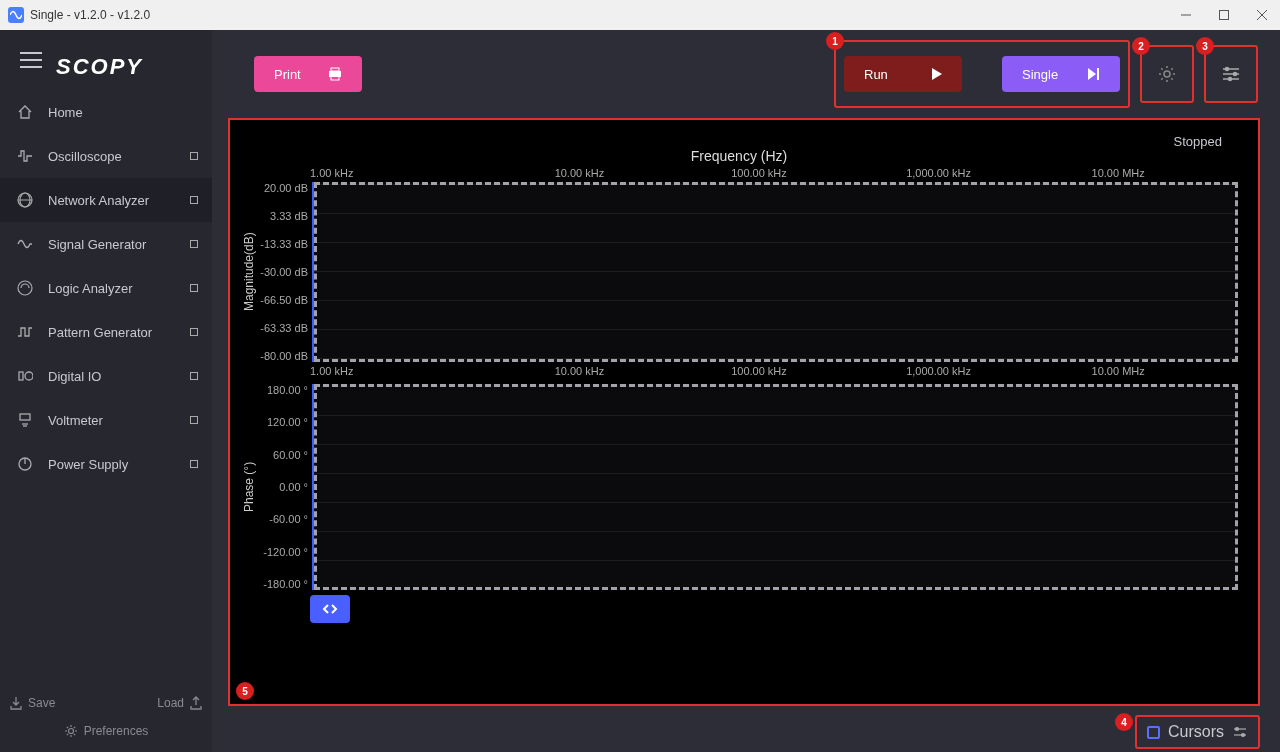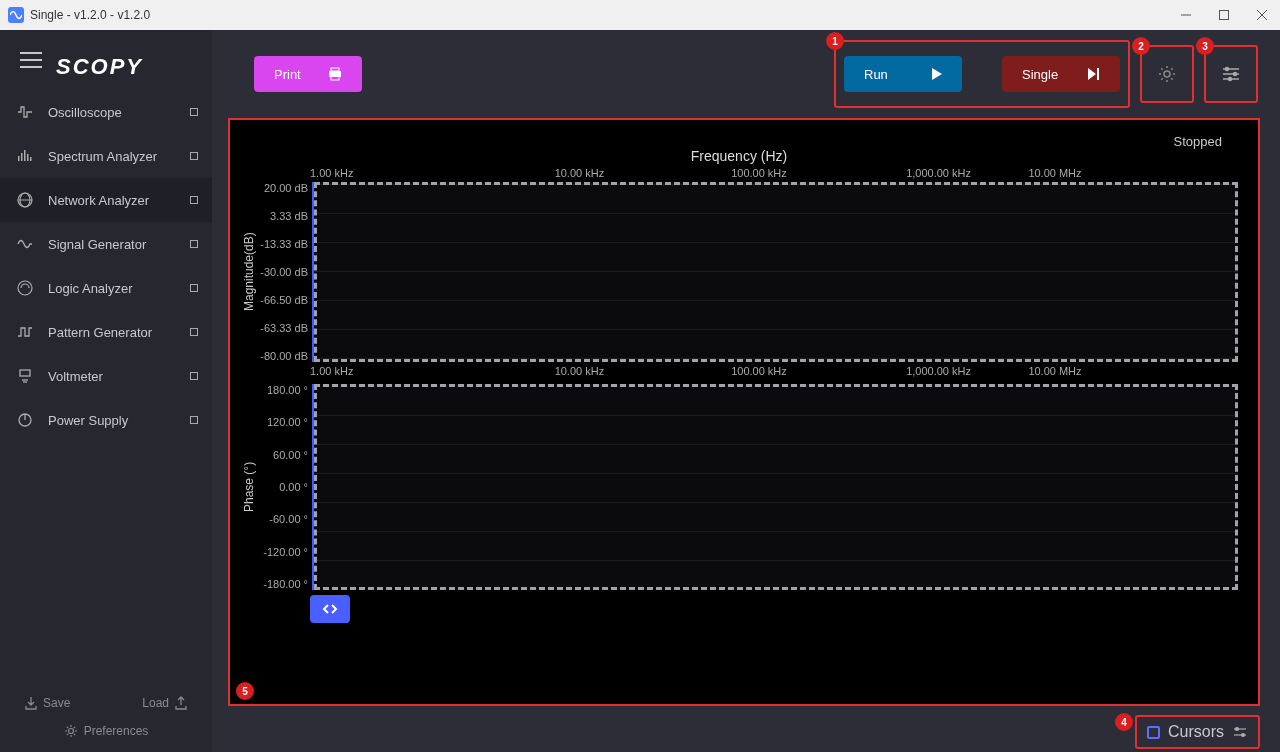--- a/index.html
+++ b/index.html
@@ -18,48 +18,48 @@
 .side-header { height:60px; display:flex; align-items:center; padding:0 20px; gap:14px; }
 .hamburger { width:22px; height:16px; display:flex; flex-direction:column; justify-content:space-between; cursor:pointer; }
 .hamburger div { height:2px; background:#c8c8d0; }
 .logo { font-size:22px; font-weight:900; letter-spacing:2px; color:#fff; font-style:italic;margin-top:14px; }
 .nav { list-style:none; }
 .nav li { height:44px; display:flex; align-items:center; padding:0 16px; gap:14px; font-size:13px; color:#c8c8d0; cursor:pointer; position:relative; }
 .nav li.active { background:#1f1f28; }
 .nav li .nav-icon { width:18px; text-align:center; opacity:.8; display:flex; align-items:center; justify-content:center; }
 .nav li .nav-icon svg { display:block; }
 .nav li .dot { position:absolute; right:14px; width:8px; height:8px; border:1px solid #aaa; }
-.side-footer { margin-top:auto; padding:10px 24px 8px; font-size:12px; color:#8a8a94; }
+.side-footer { margin-top:auto; padding:10px 9px 8px; font-size:12px; color:#8a8a94; }
 .side-footer .row1 { display:flex; justify-content:space-between; align-items:center; height:30px; }
 .side-footer .row1 span { display:flex; align-items:center; gap:5px; cursor:pointer; }
 .side-footer .row2 { display:flex; align-items:center; gap:6px; height:26px; color:#8a8a94; cursor:pointer; justify-content:center; }
 .side-footer .row3 { display:flex; align-items:center; gap:6px; height:26px; color:#6a6a74; font-size:11px; padding-left:28px; }
 .ad-logo { width:22px; height:22px; border:2px solid #6a6a74; display:flex; align-items:center; justify-content:center; }
 .ad-text { line-height:1; }
 
 
 .main { flex:1; display:flex; flex-direction:column; background:#2d2d38; }
 .topbar { height:88px; display:flex; align-items:center; }
 .btn { height:36px; border:none; border-radius:4px; font-size:13px; font-weight:500; display:flex; align-items:center; justify-content:center; gap:20px; cursor:pointer; color:#fff; padding:0 20px; }
-.btn-print { background:#d946ef; margin-left:42px; width:108px; justify-content:space-between; }
-.btn-run   { background:#0369a1; width:118px; justify-content:space-between; }
-.btn-single{ background:#7f1d1d; width:118px; justify-content:space-between;gap:8px; }
+.btn-print { background:#ec4899; margin-left:42px; width:108px; justify-content:space-between; }
+.btn-run   { background:#7f1d1d; width:118px; justify-content:space-between; }
+.btn-single{ background:#8b5cf6; width:118px; justify-content:space-between;gap:8px; }
 .top-right-group { margin-left:auto; display:flex; align-items:center; gap:10px; padding-right:22px; }
 .redbox { border:2px solid #e23030; border-radius:3px; display:flex; align-items:center; padding:14px 8px; gap:40px; position:relative; }
 .redbox.tools { padding:10px 8px; }
 .tool-btn { width:34px; height:34px; display:flex; align-items:center; justify-content:center; color:#888; cursor:pointer; }
 .marker { position:absolute; width:18px; height:18px; border-radius:50%; background:#d91f1f; color:#fff; font-size:10px; display:flex; align-items:center; justify-content:center; font-weight:bold; }
 
 .plot-wrap { flex:1; border:2px solid #e23030; margin:0 20px 6px 16px; background:#000; position:relative; padding:28px 20px 8px 10px; display:flex; flex-direction:column; }
 .plot-status { position:absolute; top:14px; right:36px; font-size:13px; }
 .plot-title { text-align:center; font-size:14px; color:#ddd; margin-top:0; }
 .axis-row { display:flex; font-size:11px; color:#aaa; height:18px; align-items:center; }
 .axis-row span { flex:1; text-align:center; }
 .axis-row span:first-child { text-align:left; padding-left:70px; }
-.axis-row span:last-child { text-align:left; padding-right:30px; }
+.axis-row span:last-child { text-align:center; padding-right:30px; }
 
 .chart { display:flex; }
 .ylabel { writing-mode:vertical-rl; transform:rotate(180deg); font-size:12px; color:#ccc; text-align:center; width:18px; display:flex; align-items:center; justify-content:center; }
 .yaxis { width:54px; display:flex; flex-direction:column; justify-content:space-between; font-size:11px; color:#aaa; text-align:right; padding-right:4px; }
 .plot-area { flex:1; background:#0b0b0e; border-left:2px solid #3a5fff; position:relative; }
 .plot-area .grid { position:absolute; inset:0; background-image:
   repeating-linear-gradient(to bottom, transparent 0, transparent 28px, #222 28px, #222 29px);
   opacity:.8;
   border-style:dashed;
 }
@@ -109,37 +109,32 @@
           <div></div>
           <div></div>
           <div></div>
         </div>
       <div class="logo">SCOPY</div>
     </div>
     <ul class="nav">
       <li>
         <span class="nav-icon">
             <svg width="16" height="16" viewBox="0 0 16 16" fill="none" stroke="#ccc" stroke-width="1.3">
+              <path d="M2 8 L8 2 L14 8 M4 7 V14 H12 V7"></path>
+            </svg>
+          </span>
+        <span>Home</span>
+      </li>
+      <li>
+        <span class="nav-icon">
+            <svg width="16" height="16" viewBox="0 0 16 16" fill="none" stroke="#ccc" stroke-width="1.3">
               <path d="M1 8 H4 V3 H7 V13 H10 V8 H15"></path>
             </svg>
           </span>
         <span>Oscilloscope</span>
-        <span class="dot"></span>
-      </li>
-      <li>
-        <span class="nav-icon">
-            <svg width="16" height="16" viewBox="0 0 16 16" fill="#ccc">
-              <rect x="1" y="8" width="1.5" height="5"></rect>
-              <rect x="4" y="5" width="1.5" height="8"></rect>
-              <rect x="7" y="2" width="1.5" height="11"></rect>
-              <rect x="10" y="6" width="1.5" height="7"></rect>
-              <rect x="13" y="9" width="1.5" height="4"></rect>
-            </svg>
-          </span>
-        <span>Spectrum Analyzer</span>
         <span class="dot"></span>
       </li>
       <li class="active">
         <span class="nav-icon">
             <svg width="18" height="18" viewBox="0 0 18 18" fill="none" stroke="#ccc" stroke-width="1.2">
               <circle cx="9" cy="9" r="7"></circle>
               <path d="M9 2 A5 7 0 0 1 9 16 A5 7 0 0 1 9 2 M2 9 H16"></path>
             </svg>
           </span>
         <span>Network Analyzer</span>
@@ -164,20 +159,30 @@
         <span>Logic Analyzer</span>
         <span class="dot"></span>
       </li>
       <li>
         <span class="nav-icon">
             <svg width="16" height="16" viewBox="0 0 16 16" fill="none" stroke="#ccc" stroke-width="1.3">
               <path d="M1 12 H4 V4 H8 V12 H12 V4 H15"></path>
             </svg>
           </span>
         <span>Pattern Generator</span>
+        <span class="dot"></span>
+      </li>
+      <li>
+        <span class="nav-icon">
+            <svg width="16" height="16" viewBox="0 0 16 16" fill="none" stroke="#ccc" stroke-width="1.3">
+              <rect x="2" y="4" width="4" height="8"></rect>
+              <circle cx="12" cy="8" r="4"></circle>
+            </svg>
+          </span>
+        <span>Digital IO</span>
         <span class="dot"></span>
       </li>
       <li>
         <span class="nav-icon">
             <svg width="16" height="16" viewBox="0 0 16 16" fill="none" stroke="#ccc" stroke-width="1.3">
               <rect x="3" y="2" width="10" height="6"></rect>
               <line x1="5" y1="12" x2="11" y2="12"></line>
               <line x1="6" y1="14" x2="10" y2="14"></line>
             </svg>
           </span>

